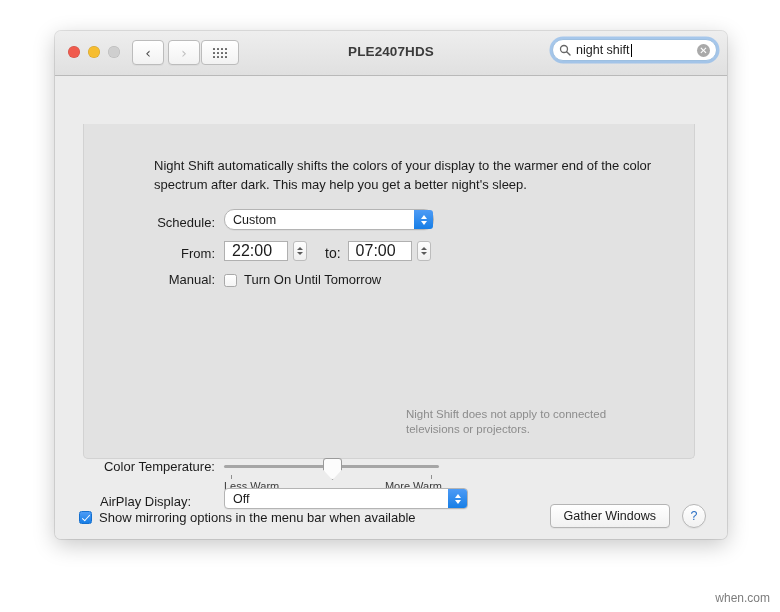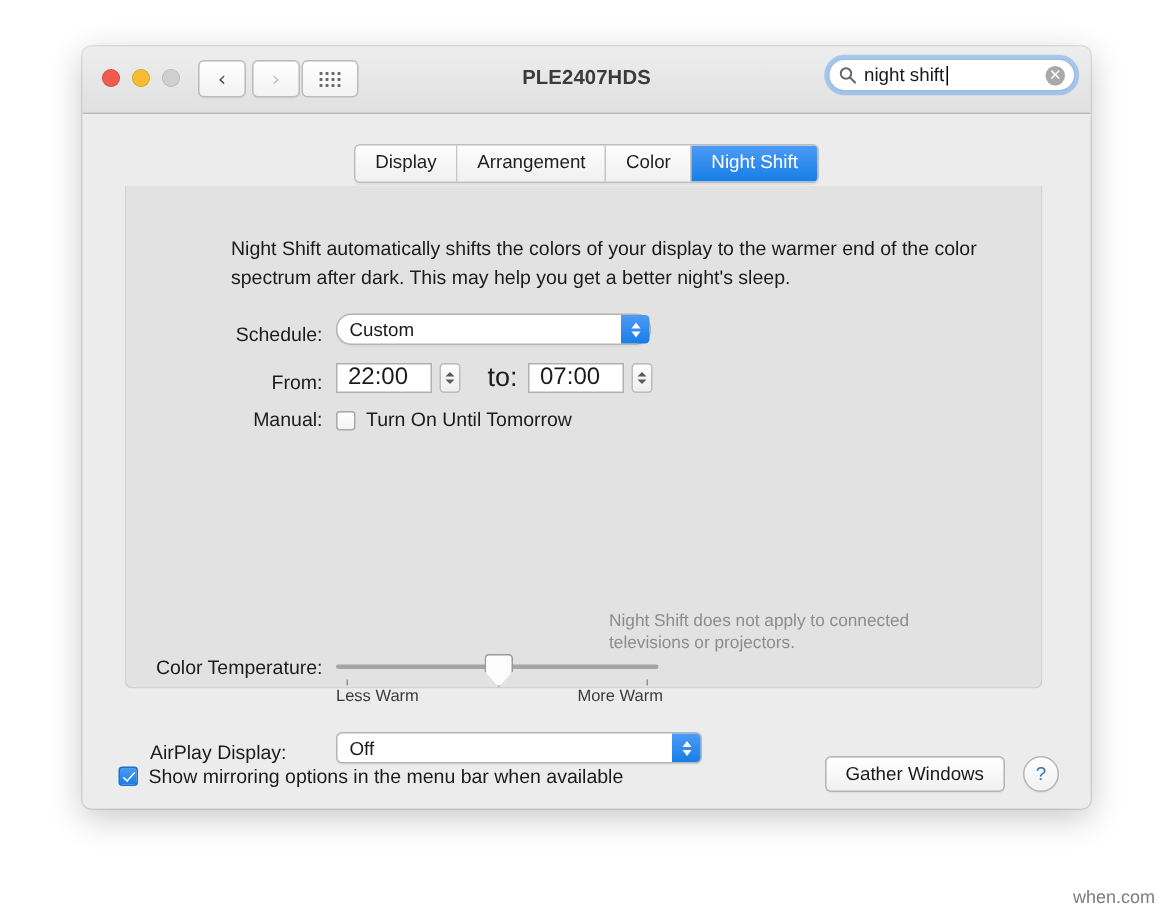--- a/index.html
+++ b/index.html
@@ -340,21 +340,21 @@
     position: absolute;
     left: 322px;
     top: 283px;
     width: 230px;
     font-size: 11.5px;
     line-height: 15px;
     color: #8c8c8c;
   }
 
   
-  #slider-row { position: absolute; left: 0; top: 312px; }
+  #slider-row { position: absolute; left: 0; top: 334px; }
   #slider-area {
     position: relative;
     width: 215px;
     height: 16px;
   }
   #slider-track {
     position: absolute;
     left: 0; right: 0; top: 7px;
     height: 3px;
     border-radius: 2px;
@@ -486,28 +486,20 @@
         <line x1="7.7" y1="7.7" x2="11" y2="11" stroke="#666" stroke-width="1.4" stroke-linecap="round"></line>
       </svg>
       <span id="search-value">night shift</span>
       <span id="search-caret"></span>
       <span id="search-clear">✕</span>
     </div>
   </div>
 
   <div id="content">
 
-    <div id="tabbar">
-      <div id="tabs">
-        <div class="tab">Display</div>
-        <div class="tab">Arrangement</div>
-        <div class="tab">Color</div>
-        <div class="tab active">Night Shift</div>
-      </div>
-    </div>
 
     <div id="panel">
 
       <div id="description">Night Shift automatically shifts the colors of your display to the warmer end of the color spectrum after dark. This may help you get a better night's sleep.</div>
 
       <div class="row" style="left:0; top:85px;">
         <span class="rlabel">Schedule:</span>
         <div class="popup" style="width:210px;border-radius:10px;">
           <span class="pv">Custom</span>
           <span class="steppers-blue">
@@ -517,21 +509,21 @@
         </div>
       </div>
 
       <div class="row" style="left:0; top:117px;">
         <span class="rlabel">From:</span>
         <span class="tfield">22:00</span>
         <span class="stepper">
           <i class="arr up g"></i>
             <i class="arr down g"></i>
         </span>
-        <span style="font-size:18px;color:#1b1b1b;margin:0 7px 0 18px;">to:</span>
+        <span style="font-size:14px;color:#1b1b1b;margin:0 7px 0 18px;">to:</span>
         <span class="tfield">07:00</span>
         <span class="stepper">
           <i class="arr up g"></i>
             <i class="arr down g"></i>
         </span>
       </div>
 
       <div class="row" style="left:0; top:148px;">
         <span class="rlabel">Manual:</span>
         <span class="cbox"></span>

